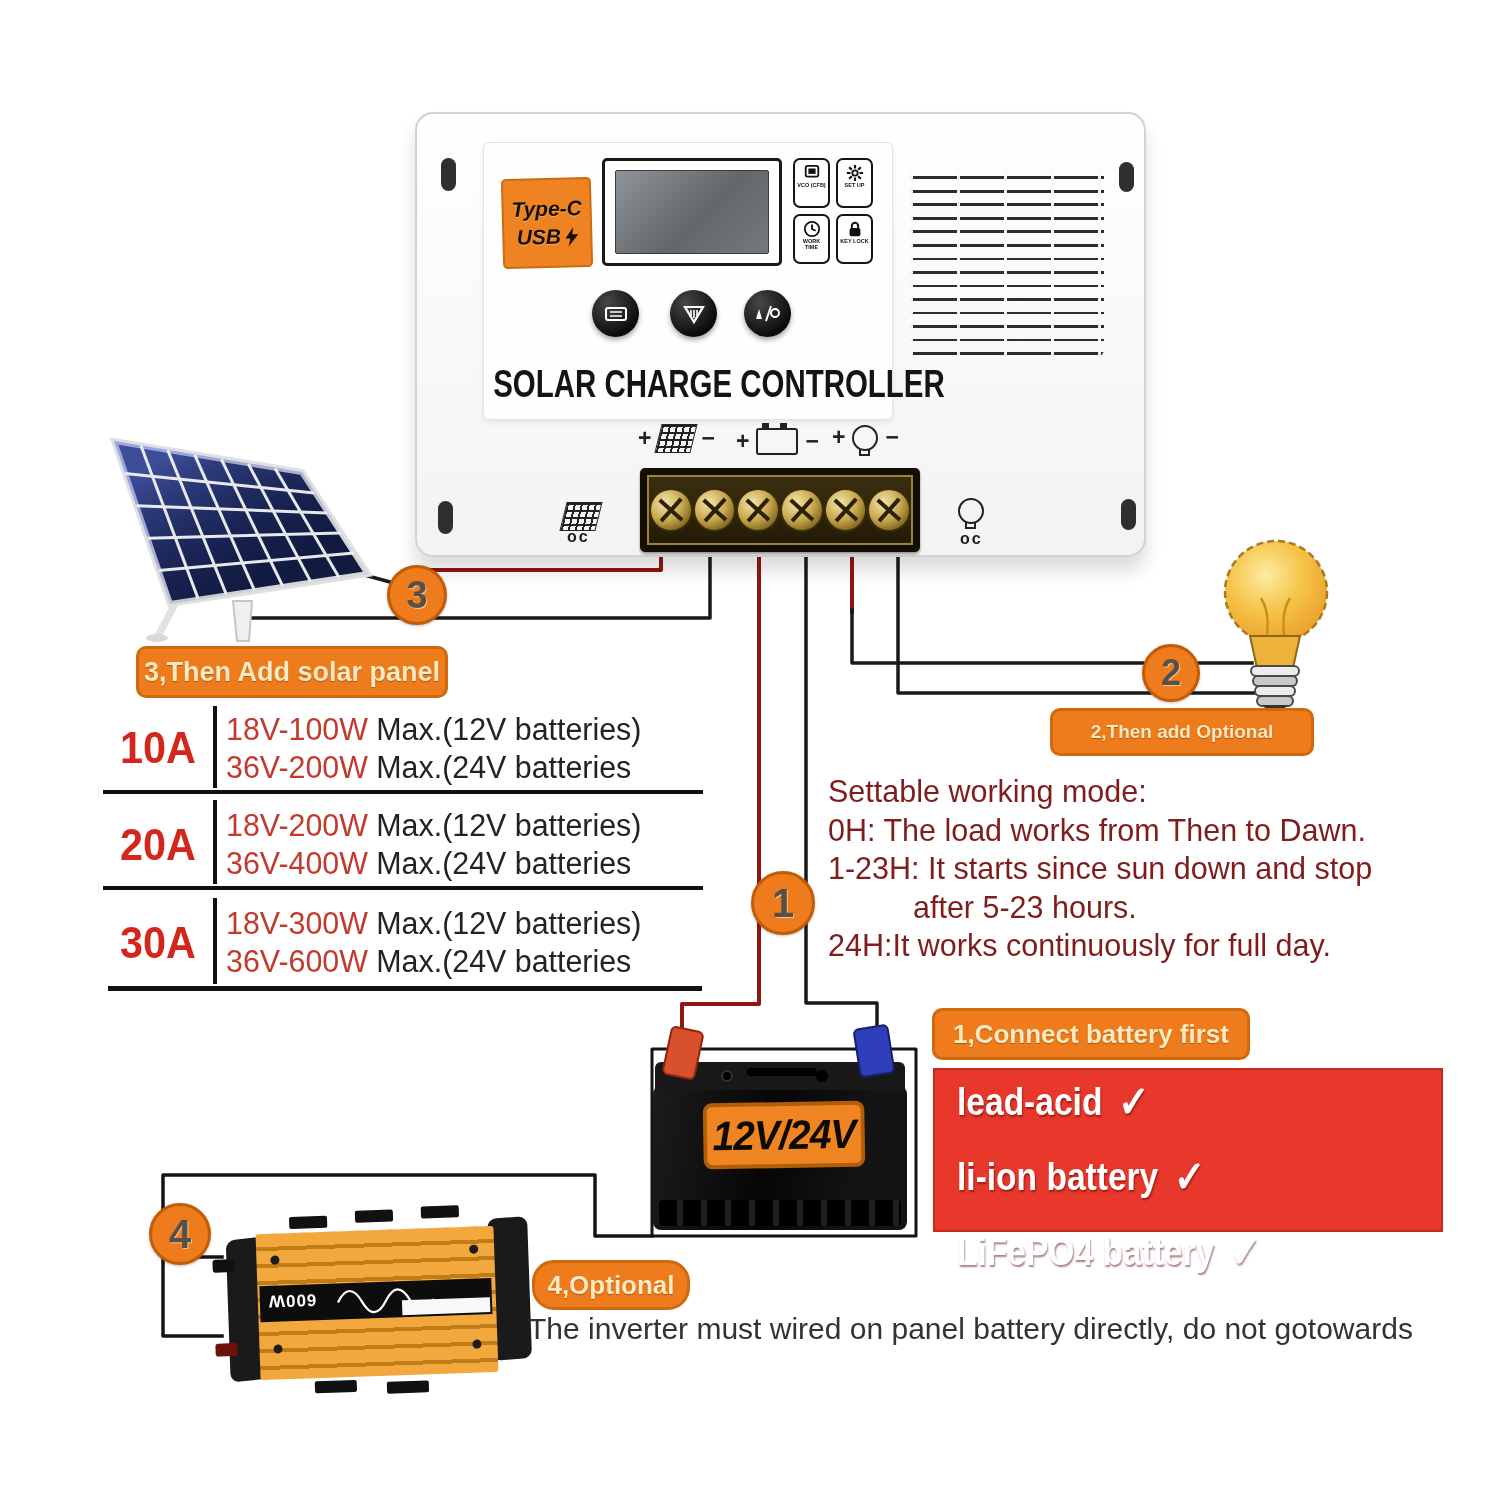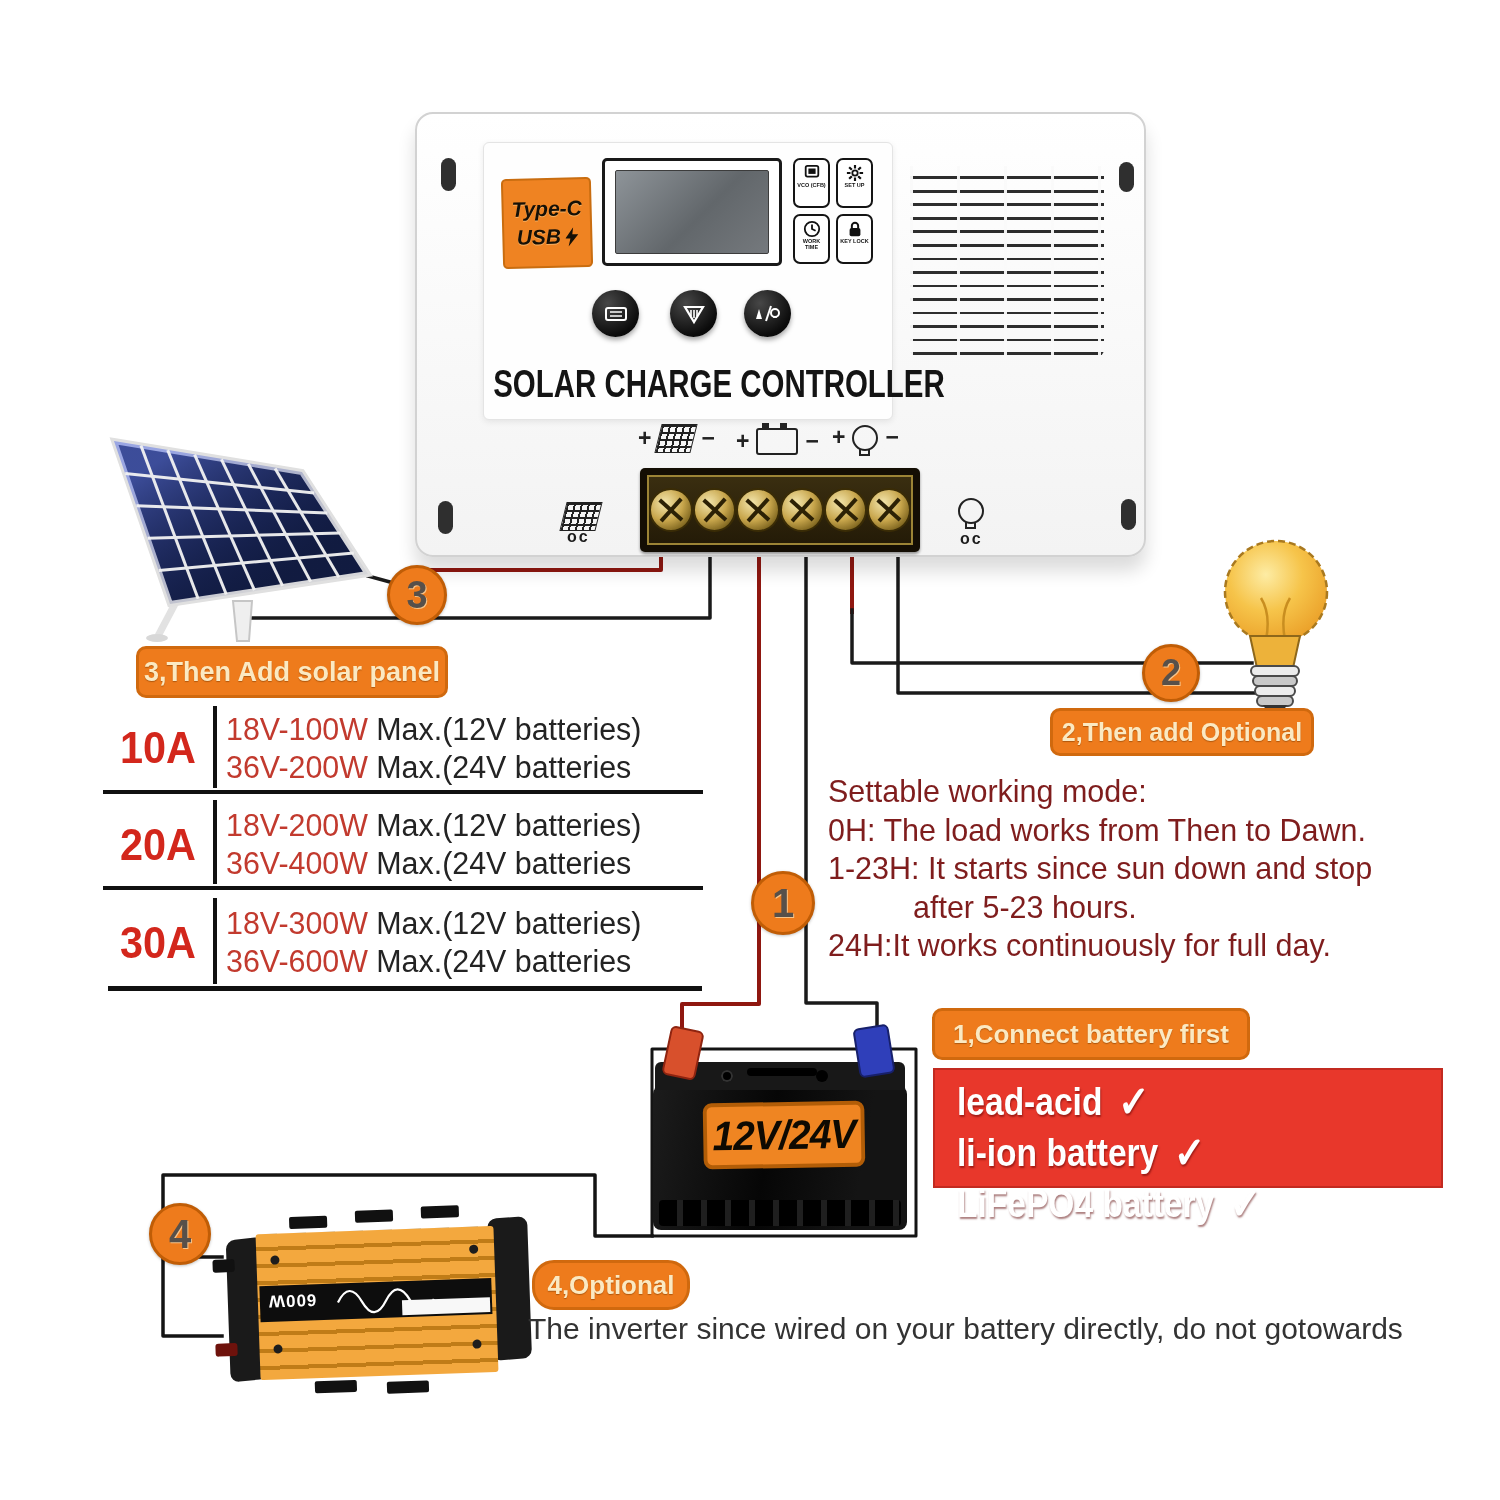--- a/index.html
+++ b/index.html
@@ -82,22 +82,22 @@
   .bat-body{position:absolute;left:0;top:24px;right:0;bottom:0;border-radius:8px;
             background:linear-gradient(100deg,#1c1c1c,#060606 45%,#141414 80%);}
   .bat-body:after{content:"";position:absolute;left:6px;right:6px;bottom:4px;height:26px;border-radius:4px;
             background:repeating-linear-gradient(90deg,#000 0 18px,#1f1f1f 18px 24px);}
   .bat-label{position:absolute;left:46px;top:40px;width:162px;height:58px;background:#ef8522;border:4px solid #b25d07;
              border-radius:9px;display:flex;align-items:center;justify-content:center;
              color:#0e0a02;font-weight:bold;font-style:italic;font-size:41px;transform:rotate(-1deg) scaleX(.95);
              letter-spacing:-1px;z-index:2;}
   .clamp{z-index:4;border-radius:6px;}
   
-  .redpanel{left:933px;top:1068px;width:510px;height:120px;background:#e8372b;border:2px solid #c22a20;z-index:5;
-            display:flex;flex-direction:column;justify-content:space-around;padding:6px 0 6px 22px;box-sizing:border-box;}
+  .redpanel{left:933px;top:1068px;width:510px;height:164px;background:#e8372b;border:2px solid #c22a20;z-index:5;
+            display:flex;flex-direction:column;justify-content:space-around;padding:6px 0 6px 22px;box-sizing:border-box;gap:24px;}
   .redrow{display:flex;align-items:center;gap:18px;color:#fff;font-weight:bold;font-size:39px;
           transform:scaleX(.86);transform-origin:left;white-space:nowrap;text-shadow:1px 2px 2px rgba(90,0,0,.5);}
   .redrow .chk{font-size:44px;}
   
   .inverter{left:228px;top:1222px;width:302px;height:162px;z-index:3;transform:rotate(-2deg);}
   .inv-capL{position:absolute;left:0;top:12px;width:38px;height:142px;background:#1a1a1a;border-radius:9px;transform:skewY(-4deg);}
   .inv-capR{position:absolute;left:262px;top:0;width:40px;height:142px;background:#1a1a1a;border-radius:9px;transform:skewY(-2deg);}
   .inv-body{position:absolute;left:30px;top:8px;width:238px;height:146px;border-radius:3px;
             background:repeating-linear-gradient(180deg,#f3a83e 0 13px,#c07c17 13px 17px);}
   .inv-stripe{position:absolute;left:32px;top:60px;width:232px;height:36px;background:#0d0d0d;z-index:2;}
@@ -300,21 +300,21 @@
         </div>
     </div>
   </div>
 
   <div class="abs stepnum" style="left:387px;top:565px;width:54px;height:54px;font-size:38px;">3</div>
   <div class="abs stepnum" style="left:1142px;top:644px;width:52px;height:52px;font-size:36px;">2</div>
   <div class="abs stepnum" style="left:751px;top:871px;width:58px;height:58px;font-size:40px;">1</div>
   <div class="abs stepnum" style="left:149px;top:1203px;width:56px;height:56px;font-size:40px;">4</div>
 
   <div class="abs tag" style="left:136px;top:646px;width:306px;height:46px;font-size:27px;">3,Then Add solar panel</div>
-  <div class="abs tag" style="left:1050px;top:708px;width:258px;height:42px;font-size:25px;">2,Then add Optional</div>
+  <div class="abs tag" style="left:1050px;top:708px;width:258px;height:42px;font-size:19px;">2,Then add Optional</div>
   <div class="abs tag" style="left:932px;top:1008px;width:312px;height:46px;font-size:26px;">1,Connect battery first</div>
   <div class="abs tag" style="left:532px;top:1260px;width:152px;height:44px;font-size:26px;border-radius:22px;">4,Optional</div>
 
   <div class="abs ampcell" style="left:100px;top:722px;">10A</div>
   <div class="abs ampcell" style="left:100px;top:819px;">20A</div>
   <div class="abs ampcell" style="left:100px;top:917px;">30A</div>
   <div class="abs vbar" style="left:213px;top:706px;height:82px;"></div>
   <div class="abs vbar" style="left:213px;top:800px;height:84px;"></div>
   <div class="abs vbar" style="left:213px;top:898px;height:86px;"></div>
   <div class="abs hdiv" style="left:103px;top:790px;width:600px;"></div>
@@ -378,16 +378,16 @@
       <svg width="120" height="30" viewBox="0 0 120 30" style="position:absolute;left:74px;top:3px;">
         <path d="M4,16 q12,-22 24,0 t24,0 t24,0 t24,0" fill="none" stroke="#fff" stroke-width="2.2"></path>
       </svg>
       <div class="inv-white"></div>
     </div>
     <div class="inv-stub" style="left:-14px;top:32px;background:#111;"></div>
     <div class="inv-stub" style="left:-14px;top:116px;background:#6e120c;"></div>
   </div>
 
   <div class="abs note">
-    <div>The inverter since wired on your battery directly, do not gotowards</div>
+    <div>The inverter must wired on panel battery directly, do not gotowards</div>
   </div>
 
 </div>
 
 </body></html>

